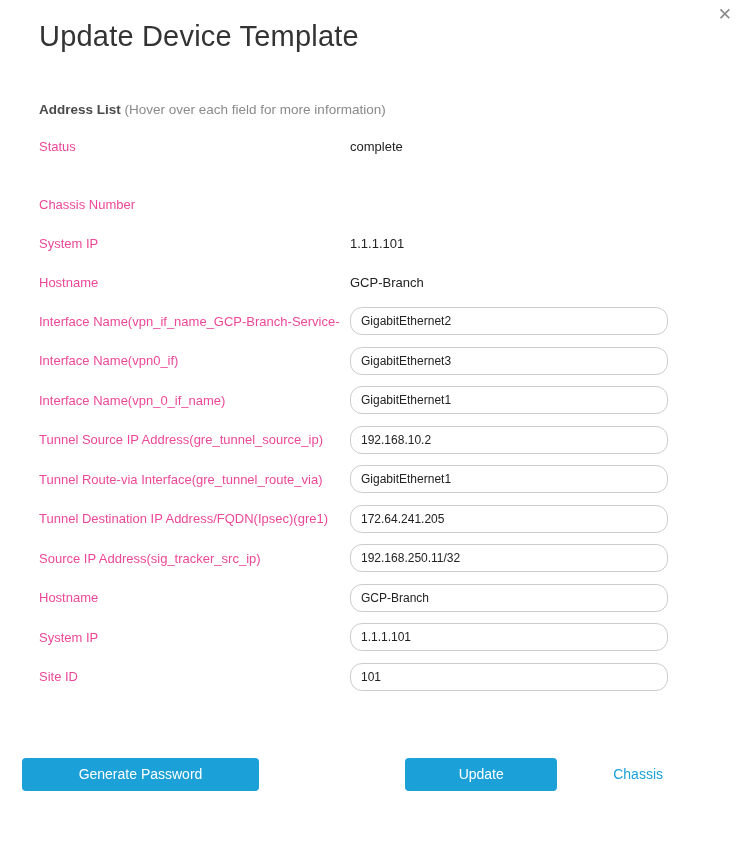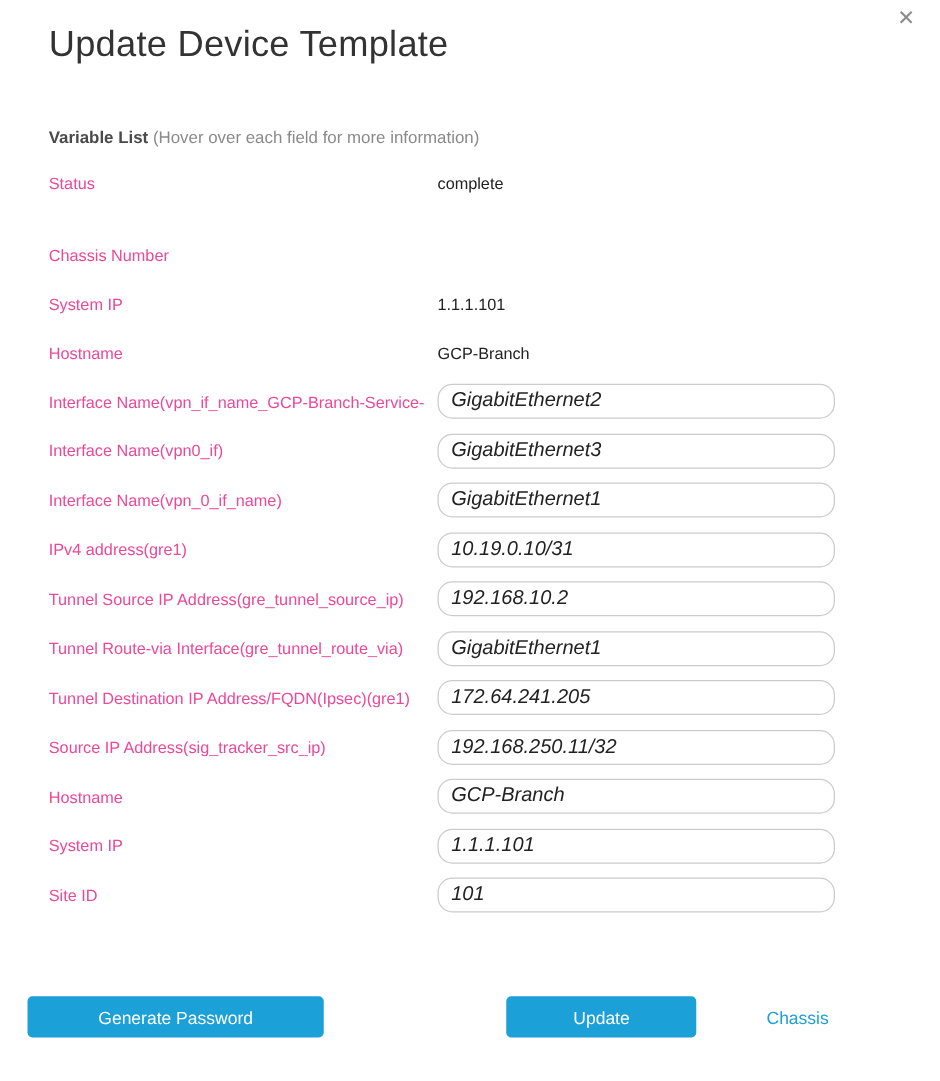--- a/index.html
+++ b/index.html
@@ -63,25 +63,24 @@
     color: #222222;
   }
   .text-input {
     flex: none;
     width: 318px;
     height: 28px;
     border: 1px solid #cccccc;
     border-radius: 12px;
     background: #ffffff;
     padding: 0 10px;
-    font-size: 16px;
+    font-size: 12px;
     color: #222222;
     font-family: "Liberation Sans", "DejaVu Sans", sans-serif;
     outline: none;
-    font-style: italic;
   }
   .footer {
     display: flex;
     align-items: center;
     margin-top: 67px;
     margin-left: -17px;  
   }
   .btn {
     height: 33px;
     border: none;
@@ -109,21 +108,21 @@
 </head>
 <body>
 
 <div class="dialog">
 
   <span class="close-btn">✕</span>
 
   <h1 class="dialog-title">Update Device Template</h1>
 
   <div class="section-heading">
-    <span class="heading-main">Variable List</span>
+    <span class="heading-main">Address List</span>
     <span class="heading-hint">(Hover over each field for more information)</span>
   </div>
 
   <div class="rows">
 
     <div class="row gap-extra">
       <span class="row-label">Status</span>
       <span class="static-value">complete</span>
     </div>
     <div class="row">
@@ -143,24 +142,20 @@
       <span class="row-label">Interface Name(vpn_if_name_GCP-Branch-Service-</span>
       <input class="text-input" type="text" value="GigabitEthernet2" style="">
     </div>
     <div class="row input-row">
       <span class="row-label">Interface Name(vpn0_if)</span>
       <input class="text-input" type="text" value="GigabitEthernet3" style="">
     </div>
     <div class="row input-row">
       <span class="row-label">Interface Name(vpn_0_if_name)</span>
       <input class="text-input" type="text" value="GigabitEthernet1" style="">
-    </div>
-    <div class="row input-row">
-      <span class="row-label">IPv4 address(gre1)</span>
-      <input class="text-input" type="text" value="10.19.0.10/31" style="">
     </div>
     <div class="row input-row">
       <span class="row-label">Tunnel Source IP Address(gre_tunnel_source_ip)</span>
       <input class="text-input" type="text" value="192.168.10.2" style="">
     </div>
     <div class="row input-row">
       <span class="row-label">Tunnel Route-via Interface(gre_tunnel_route_via)</span>
       <input class="text-input" type="text" value="GigabitEthernet1" style="">
     </div>
     <div class="row input-row">

